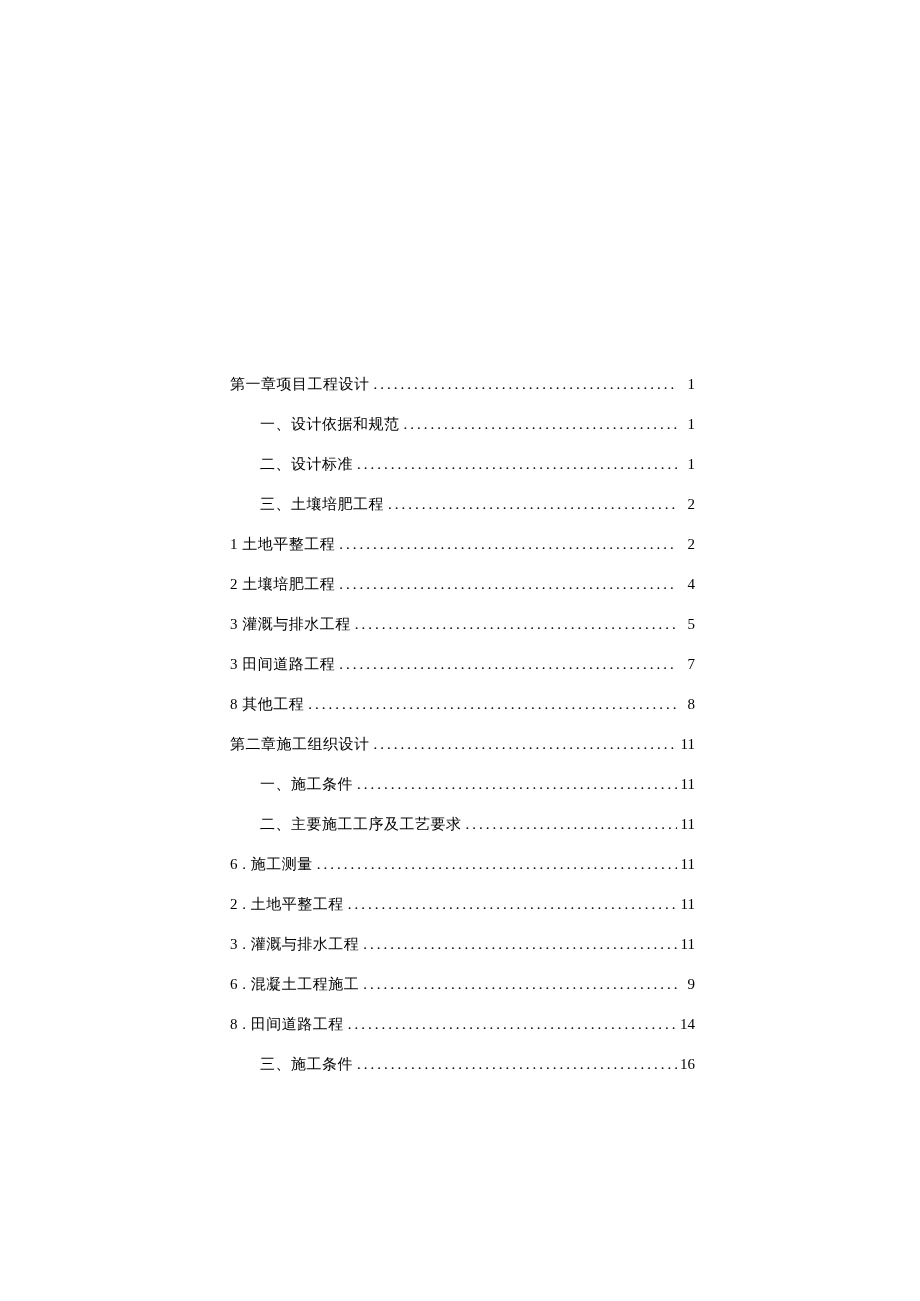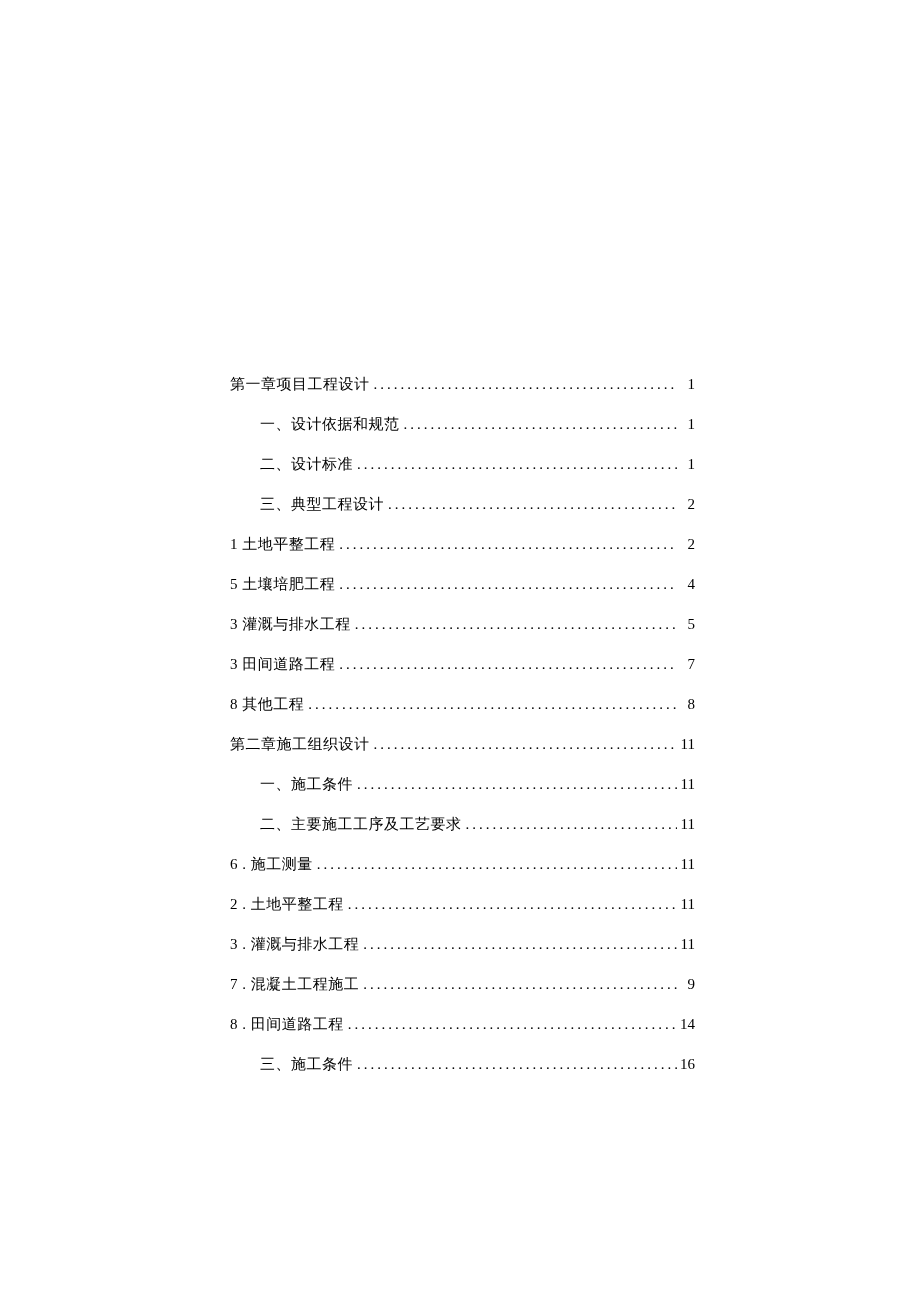--- a/index.html
+++ b/index.html
@@ -62,31 +62,31 @@
     <span class="toc-label">一、设计依据和规范</span>
     <span class="toc-dots">............................................................................................</span>
     <span class="toc-page">1</span>
   </div>
   <div class="toc-line indent">
     <span class="toc-label">二、设计标准</span>
     <span class="toc-dots">............................................................................................</span>
     <span class="toc-page">1</span>
   </div>
   <div class="toc-line indent">
-    <span class="toc-label">三、典型工程设计</span>
+    <span class="toc-label">三、土壤培肥工程</span>
     <span class="toc-dots">............................................................................................</span>
     <span class="toc-page">2</span>
   </div>
   <div class="toc-line">
     <span class="toc-label">1  土地平整工程</span>
     <span class="toc-dots">............................................................................................</span>
     <span class="toc-page">2</span>
   </div>
   <div class="toc-line">
-    <span class="toc-label">5  土壤培肥工程</span>
+    <span class="toc-label">2  土壤培肥工程</span>
     <span class="toc-dots">............................................................................................</span>
     <span class="toc-page">4</span>
   </div>
   <div class="toc-line">
     <span class="toc-label">3 灌溉与排水工程</span>
     <span class="toc-dots">............................................................................................</span>
     <span class="toc-page">5</span>
   </div>
   <div class="toc-line">
     <span class="toc-label">3 田间道路工程</span>
@@ -122,21 +122,21 @@
     <span class="toc-label">2  . 土地平整工程</span>
     <span class="toc-dots">............................................................................................</span>
     <span class="toc-page">11</span>
   </div>
   <div class="toc-line">
     <span class="toc-label">3  . 灌溉与排水工程</span>
     <span class="toc-dots">............................................................................................</span>
     <span class="toc-page">11</span>
   </div>
   <div class="toc-line">
-    <span class="toc-label">7  . 混凝土工程施工</span>
+    <span class="toc-label">6  . 混凝土工程施工</span>
     <span class="toc-dots">............................................................................................</span>
     <span class="toc-page">9</span>
   </div>
   <div class="toc-line">
     <span class="toc-label">8  . 田间道路工程</span>
     <span class="toc-dots">............................................................................................</span>
     <span class="toc-page">14</span>
   </div>
   <div class="toc-line indent">
     <span class="toc-label">三、施工条件</span>

